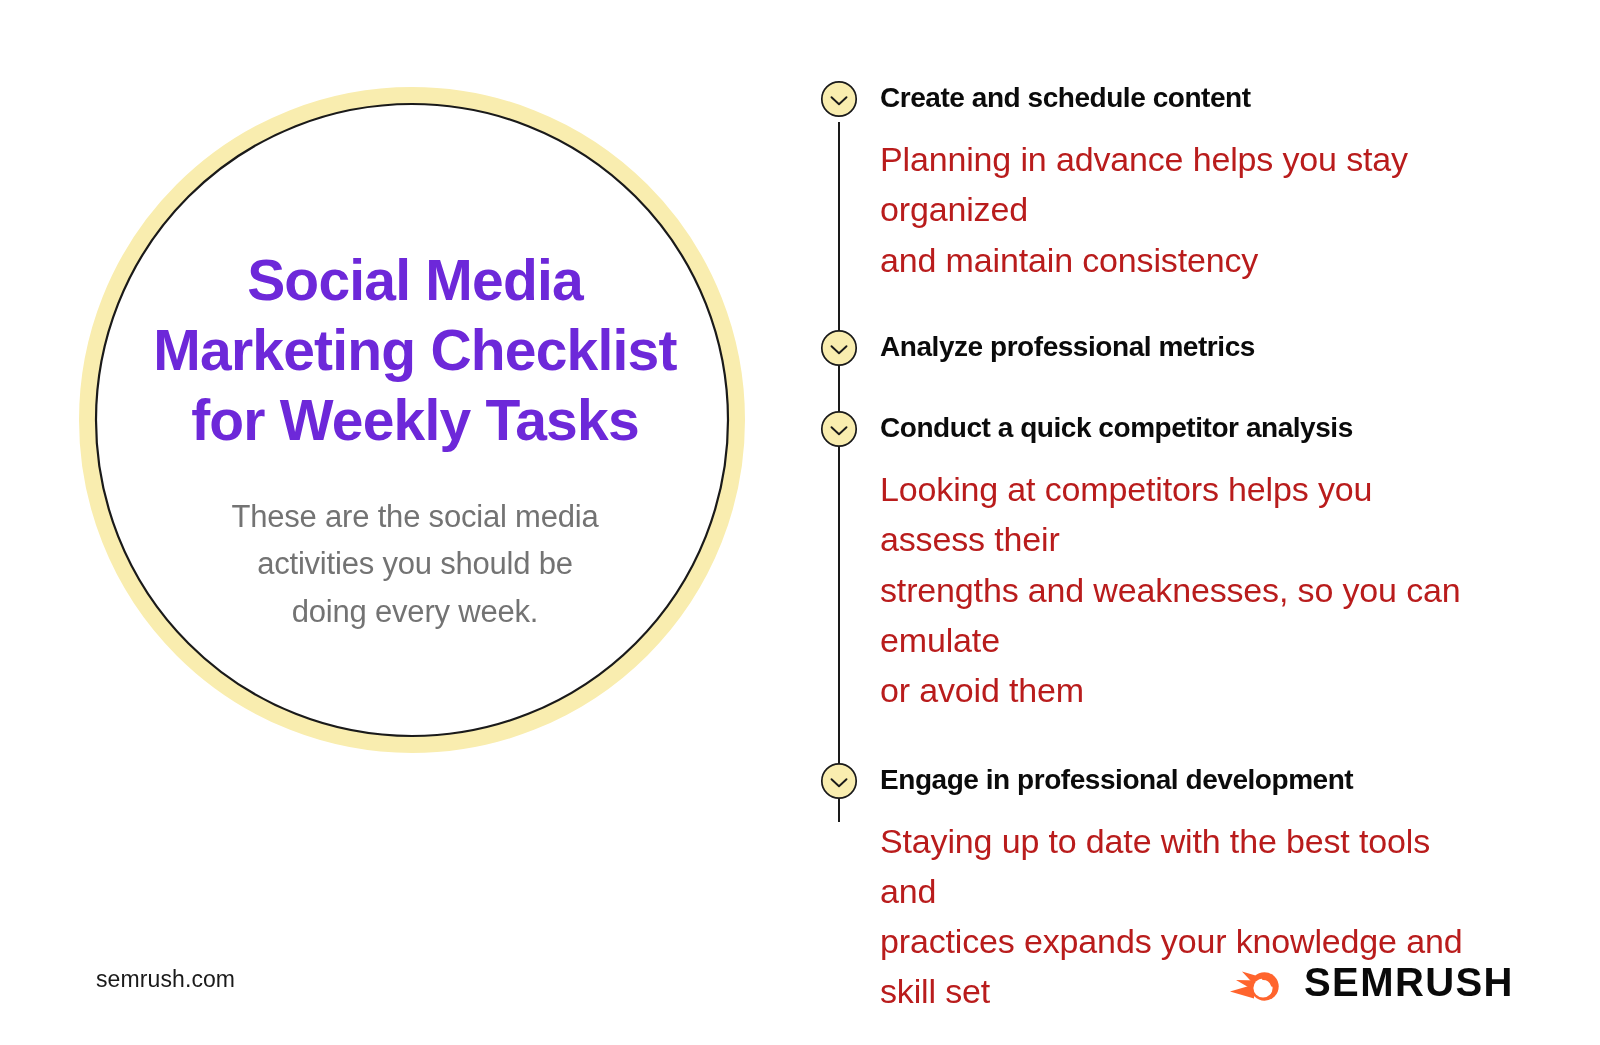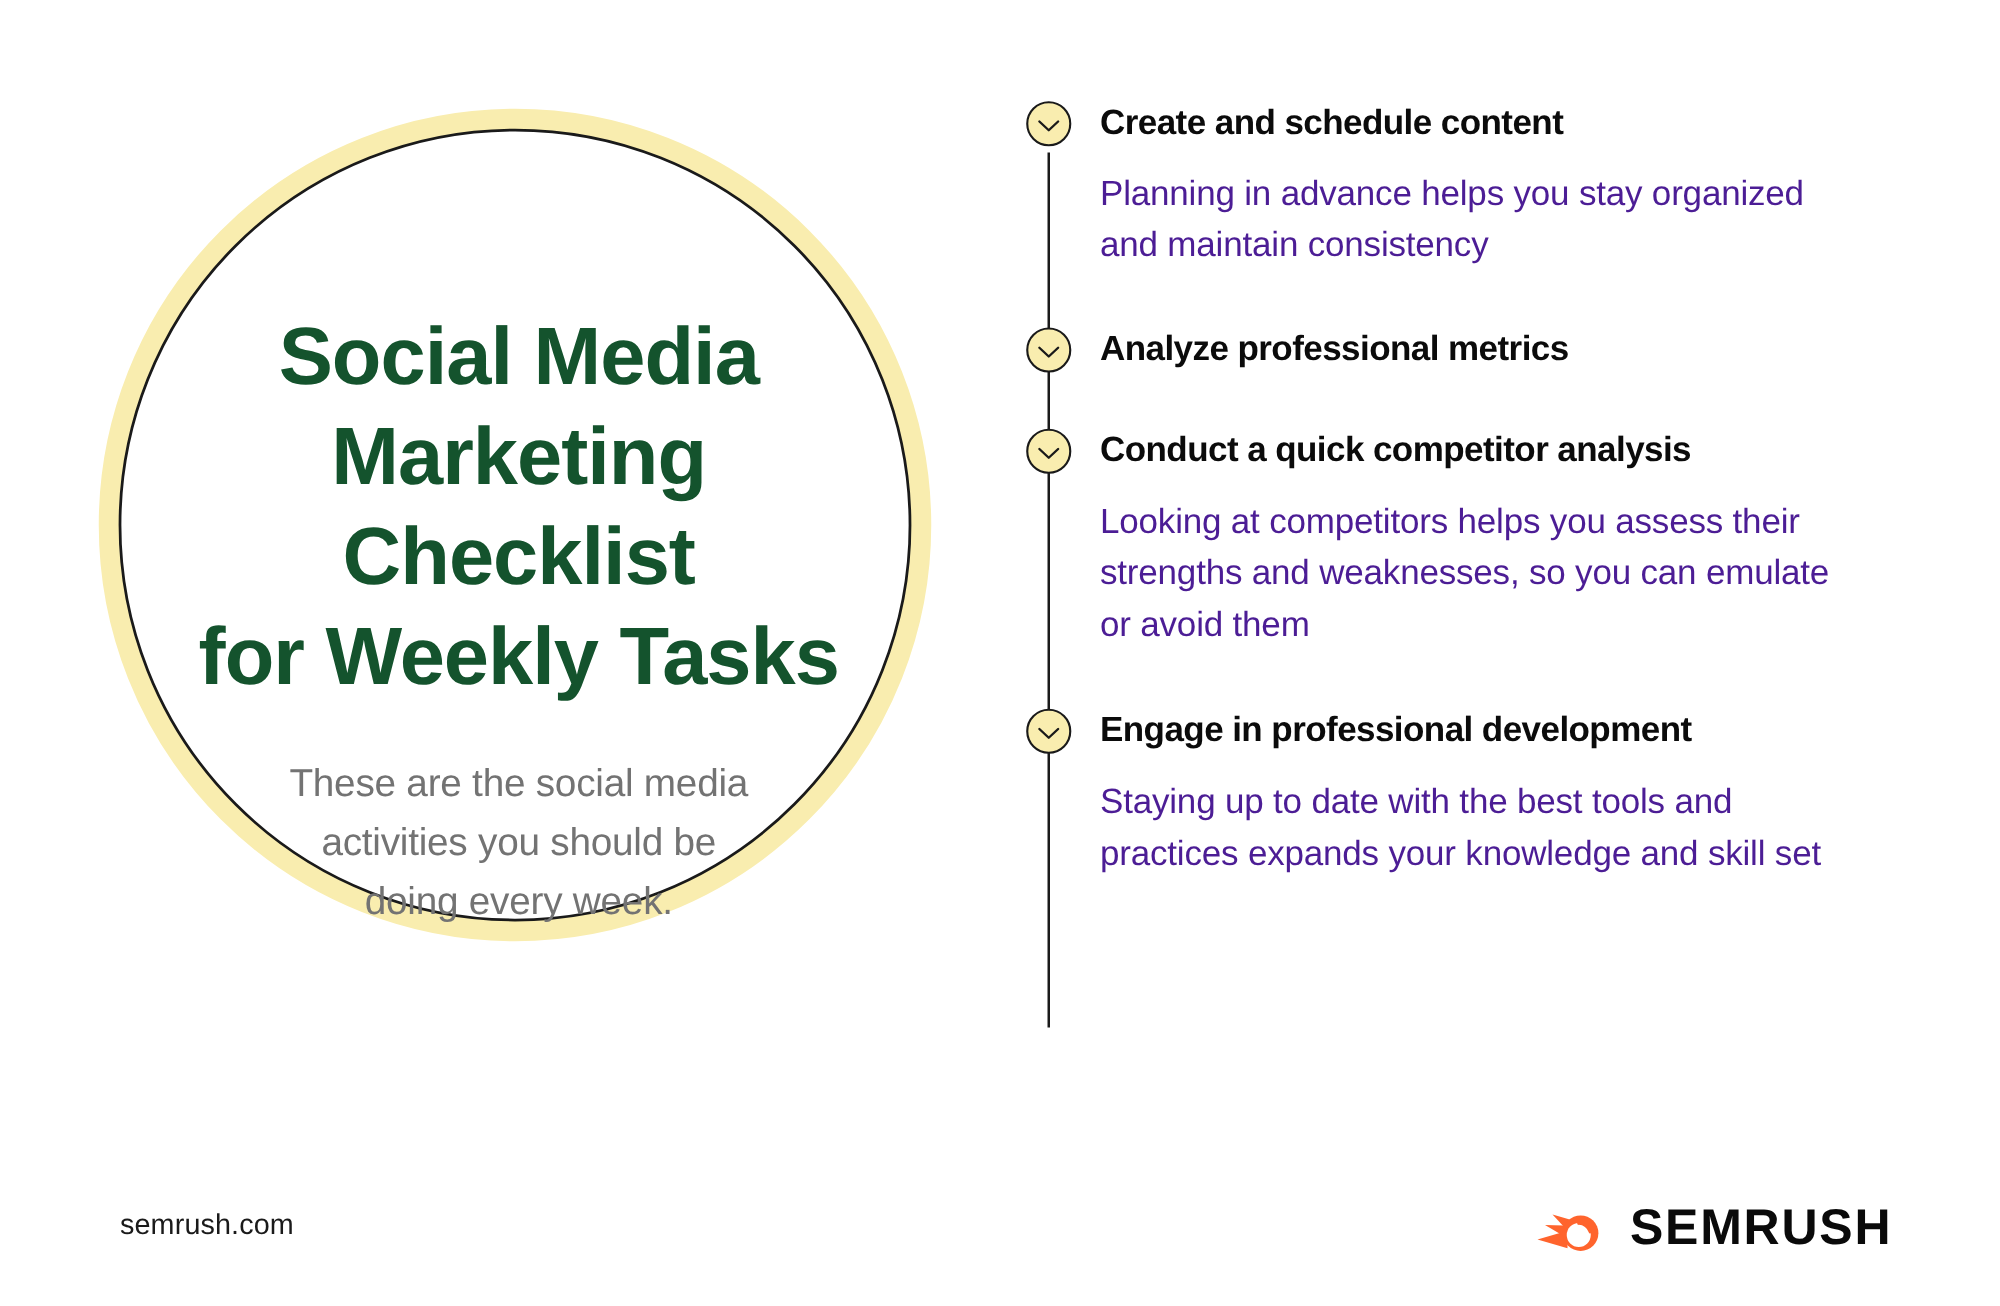--- a/index.html
+++ b/index.html
@@ -40,25 +40,25 @@
     height: 900px;
   }
   .circle-content {
     position: absolute;
     left: 150px;
     top: 245px;
     width: 530px;
     text-align: center;
   }
   .circle-title {
-    font-size: 65px;
+    font-size: 57px;
     line-height: 1.23;
     font-weight: 700;
     letter-spacing: -0.8px;
-    color: #14532d;
+    color: #6d28d9;
     margin: 0;
     white-space: pre-line;
   }
   .circle-subtitle {
     margin: 38px auto 0 auto;
     font-size: 31px;
     line-height: 1.52;
     font-weight: 400;
     color: #737373;
     letter-spacing: -0.2px;
@@ -97,25 +97,25 @@
   .check-title {
     font-size: 28px;
     font-weight: 700;
     line-height: 1.25;
     letter-spacing: -0.45px;
     color: #0b0b0b;
     margin: 0;
     padding-top: 2px;
   }
   .check-desc {
-    font-size: 28px;
+    font-size: 34px;
     font-weight: 400;
     line-height: 1.48;
     letter-spacing: -0.15px;
-    color: #4c1d95;
+    color: #b91c1c;
     margin: 19px 0 0 0;
     width: 600px;
     white-space: pre-line;
   }
   .item-0 { margin-bottom: 42px; }
   .item-1 { margin-bottom: 44px; }
   .item-2 { margin-bottom: 44px; }
   .item-3 { margin-bottom: 0; }
 
   

